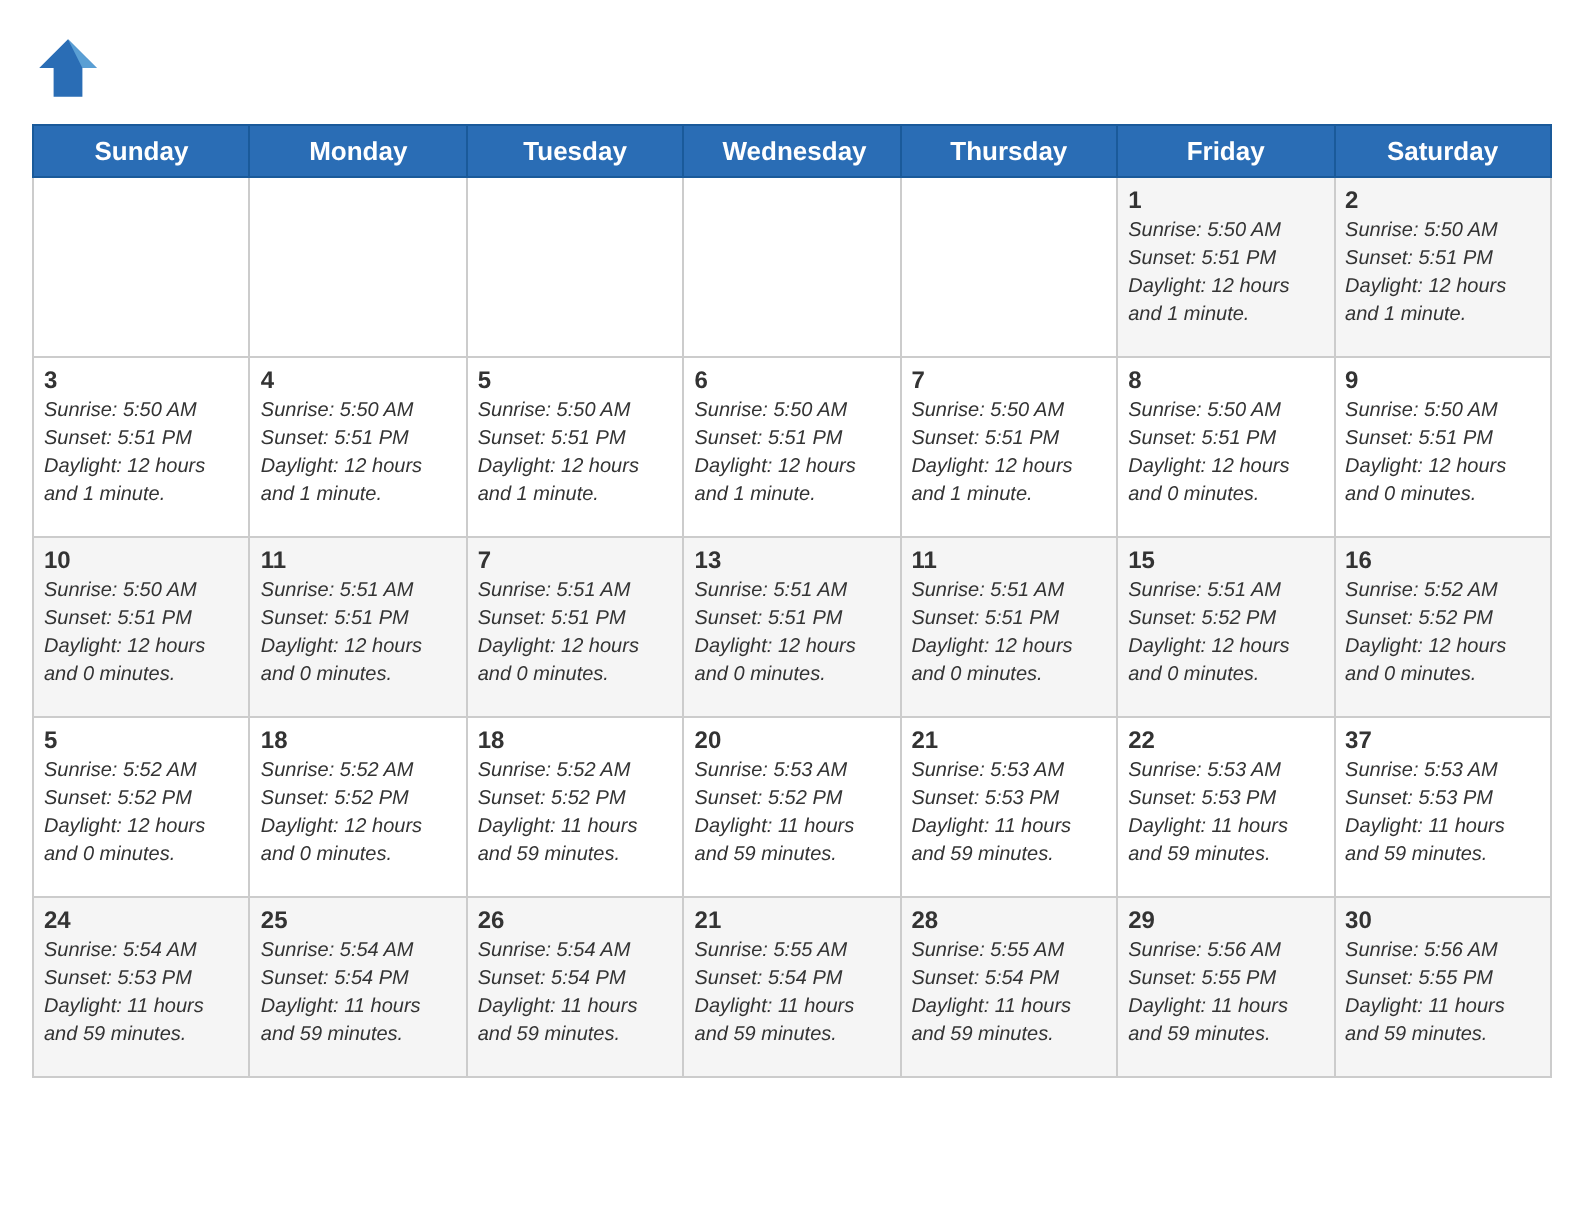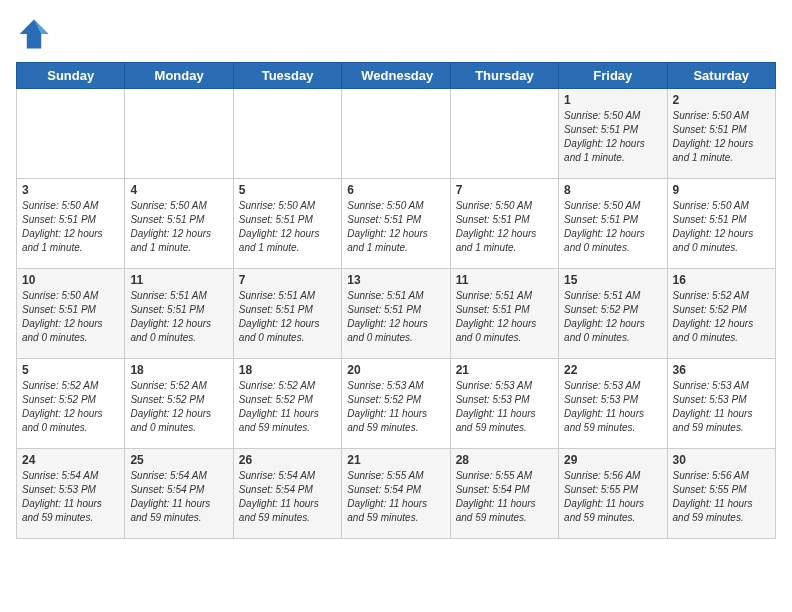--- a/index.html
+++ b/index.html
@@ -267,21 +267,21 @@
 Sunset: 5:53 PM
 Daylight: 11 hours and 59 minutes.</div>
         </td>
         <td>
           <span class="day-num">22</span>
           <div class="day-info" style="white-space: pre-line;">Sunrise: 5:53 AM
 Sunset: 5:53 PM
 Daylight: 11 hours and 59 minutes.</div>
         </td>
         <td>
-          <span class="day-num">36</span>
+          <span class="day-num">37</span>
           <div class="day-info" style="white-space: pre-line;">Sunrise: 5:53 AM
 Sunset: 5:53 PM
 Daylight: 11 hours and 59 minutes.</div>
         </td>
       </tr>
       <tr>
         <td>
           <span class="day-num">24</span>
           <div class="day-info" style="white-space: pre-line;">Sunrise: 5:54 AM
 Sunset: 5:53 PM

